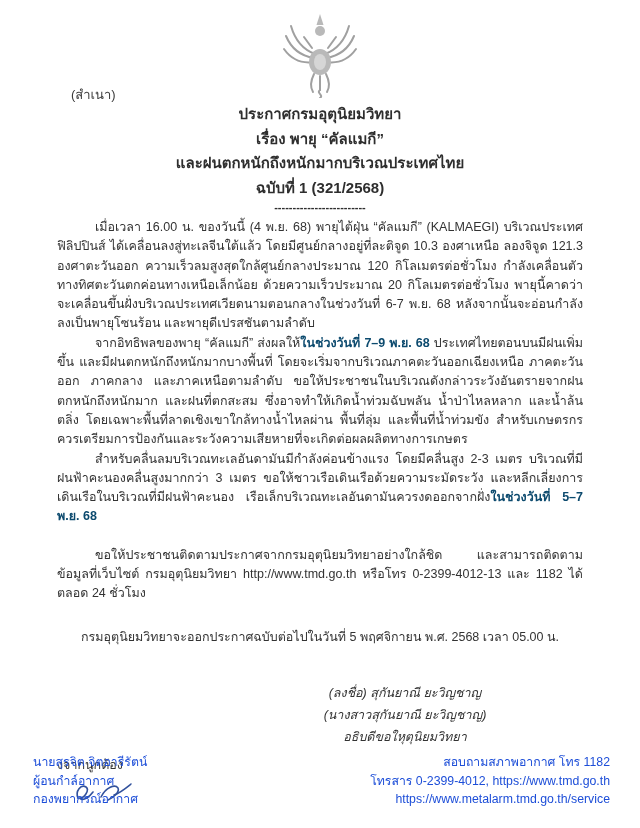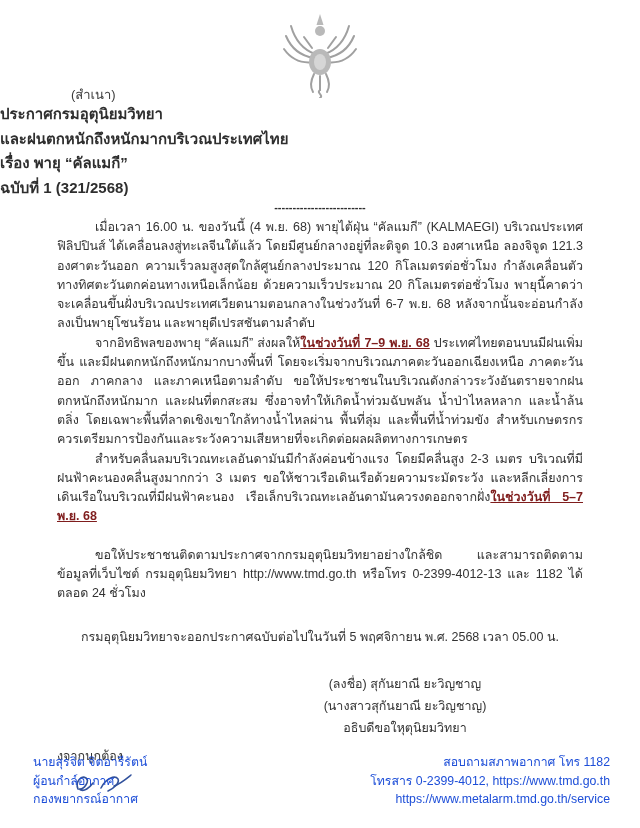--- a/index.html
+++ b/index.html
@@ -14,21 +14,21 @@
   .copy-label{
     position:absolute;left:71px;top:84px;
     font-size:13px;color:#3a3a3a;
   }
   .emblem-wrap{
     text-align:center;
     padding-top:12px;
     height:88px;
   }
   .title-block{
-    text-align:left;
+    text-align:center;
     margin-top:2px;
     font-weight:bold;
     font-size:15px;
     line-height:24.5px;
     color:#2e2e2e;
   }
   .divider-line{
     text-align:center;
     font-size:11px;
     font-weight:bold;
@@ -39,34 +39,35 @@
   }
   .body-text{
     margin:5px 57px 0 57px;
     font-size:12.5px;
     line-height:19.3px;
     text-align:justify;
     color:#333333;
   }
   .para{margin:0;text-indent:38px;}
   .para-gap{margin-top:19px;}
-  .para b{color:#7f1d1d;text-decoration:underline;}
+  .para b{color:#0c4a6e;}
   .issuance{
     text-align:center;
     margin-top:22px;
     font-size:12.5px;
     line-height:23px;
   }
   .sign-block{
     margin-left:250px;
     width:310px;
     text-align:center;
-    margin-top:24px;
+    margin-top:33px;
     font-size:12.5px;
     line-height:22px;
+    font-style:italic;
   }
   .certify-block{
     margin:8px 0 0 57px;
     font-size:12.5px;
     line-height:19px;
   }
   .hand-signature{
     margin:4px 0 3px 14px;
     display:block;
   }
@@ -111,22 +112,22 @@
         </g>
         <g fill="#d6d6d6" stroke="none">
           <ellipse cx="42" cy="50" rx="6" ry="8"></ellipse>
         </g>
       </svg>
     </span>
   </div>
 
   <div class="title-block">
     <div>ประกาศกรมอุตุนิยมวิทยา</div>
+    <div>เรื่อง พายุ “คัลแมกี”</div>
     <div>และฝนตกหนักถึงหนักมากบริเวณประเทศไทย</div>
-    <div>เรื่อง พายุ “คัลแมกี”</div>
     <div>ฉบับที่ 1 (321/2568)</div>
   </div>
   <div class="divider-line">-------------------------</div>
 
   <div class="body-text">
     <p class="para">เมื่อเวลา 16.00 น. ของวันนี้ (4 พ.ย. 68) พายุไต้ฝุ่น “คัลแมกี” (KALMAEGI) บริเวณประเทศฟิลิปปินส์ ได้เคลื่อนลงสู่ทะเลจีนใต้แล้ว โดยมีศูนย์กลางอยู่ที่ละติจูด 10.3 องศาเหนือ ลองจิจูด 121.3 องศาตะวันออก ความเร็วลมสูงสุดใกล้ศูนย์กลางประมาณ 120 กิโลเมตรต่อชั่วโมง กำลังเคลื่อนตัวทางทิศตะวันตกค่อนทางเหนือเล็กน้อย ด้วยความเร็วประมาณ 20 กิโลเมตรต่อชั่วโมง พายุนี้คาดว่าจะเคลื่อนขึ้นฝั่งบริเวณประเทศเวียดนามตอนกลางในช่วงวันที่ 6-7 พ.ย. 68 หลังจากนั้นจะอ่อนกำลังลงเป็นพายุโซนร้อน และพายุดีเปรสชันตามลำดับ</p>
     <p class="para"><span>จากอิทธิพลของพายุ “คัลแมกี” ส่งผลให้</span><b>ในช่วงวันที่ 7–9 พ.ย. 68</b><span> ประเทศไทยตอนบนมีฝนเพิ่มขึ้น และมีฝนตกหนักถึงหนักมากบางพื้นที่ โดยจะเริ่มจากบริเวณภาคตะวันออกเฉียงเหนือ ภาคตะวันออก ภาคกลาง และภาคเหนือตามลำดับ ขอให้ประชาชนในบริเวณดังกล่าวระวังอันตรายจากฝนตกหนักถึงหนักมาก และฝนที่ตกสะสม ซึ่งอาจทำให้เกิดน้ำท่วมฉับพลัน น้ำป่าไหลหลาก และน้ำล้นตลิ่ง โดยเฉพาะพื้นที่ลาดเชิงเขาใกล้ทางน้ำไหลผ่าน พื้นที่ลุ่ม และพื้นที่น้ำท่วมขัง สำหรับเกษตรกรควรเตรียมการป้องกันและระวังความเสียหายที่จะเกิดต่อผลผลิตทางการเกษตร</span></p>
     <p class="para"><span>สำหรับคลื่นลมบริเวณทะเลอันดามันมีกำลังค่อนข้างแรง โดยมีคลื่นสูง 2-3 เมตร บริเวณที่มีฝนฟ้าคะนองคลื่นสูงมากกว่า 3 เมตร ขอให้ชาวเรือเดินเรือด้วยความระมัดระวัง และหลีกเลี่ยงการเดินเรือในบริเวณที่มีฝนฟ้าคะนอง เรือเล็กบริเวณทะเลอันดามันควรงดออกจากฝั่ง</span><b>ในช่วงวันที่ 5–7 พ.ย. 68</b></p>
     <p class="para para-gap">ขอให้ประชาชนติดตามประกาศจากกรมอุตุนิยมวิทยาอย่างใกล้ชิด และสามารถติดตามข้อมูลที่เว็บไซต์ กรมอุตุนิยมวิทยา http://www.tmd.go.th หรือโทร 0-2399-4012-13 และ 1182 ได้ตลอด 24 ชั่วโมง</p>
   </div>

